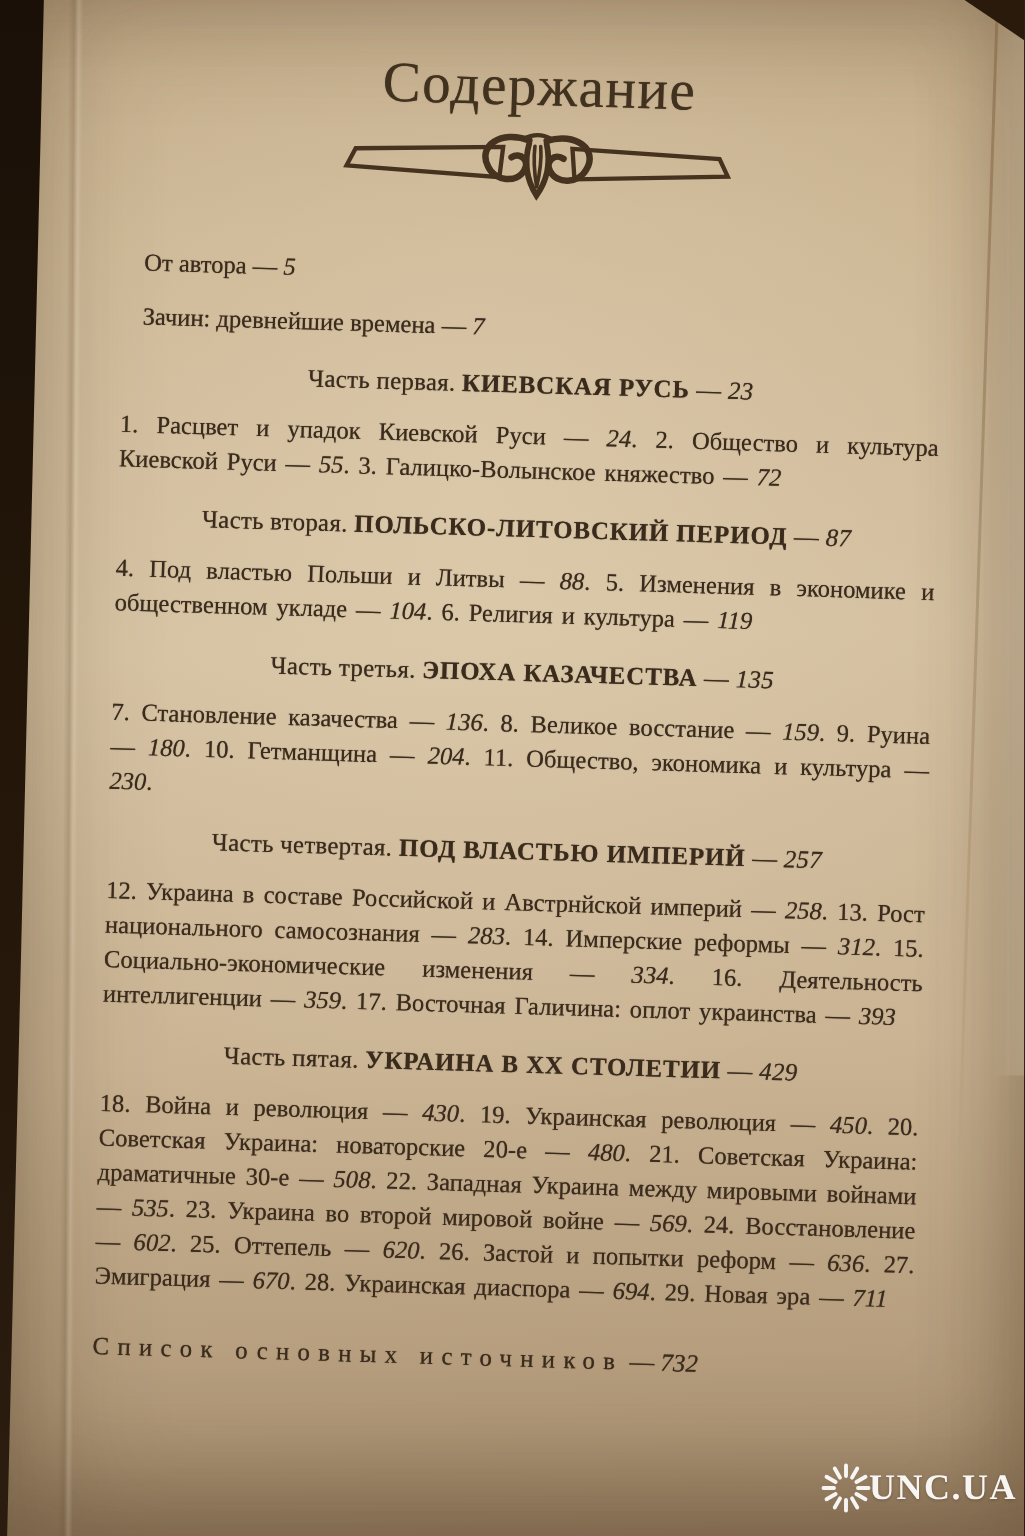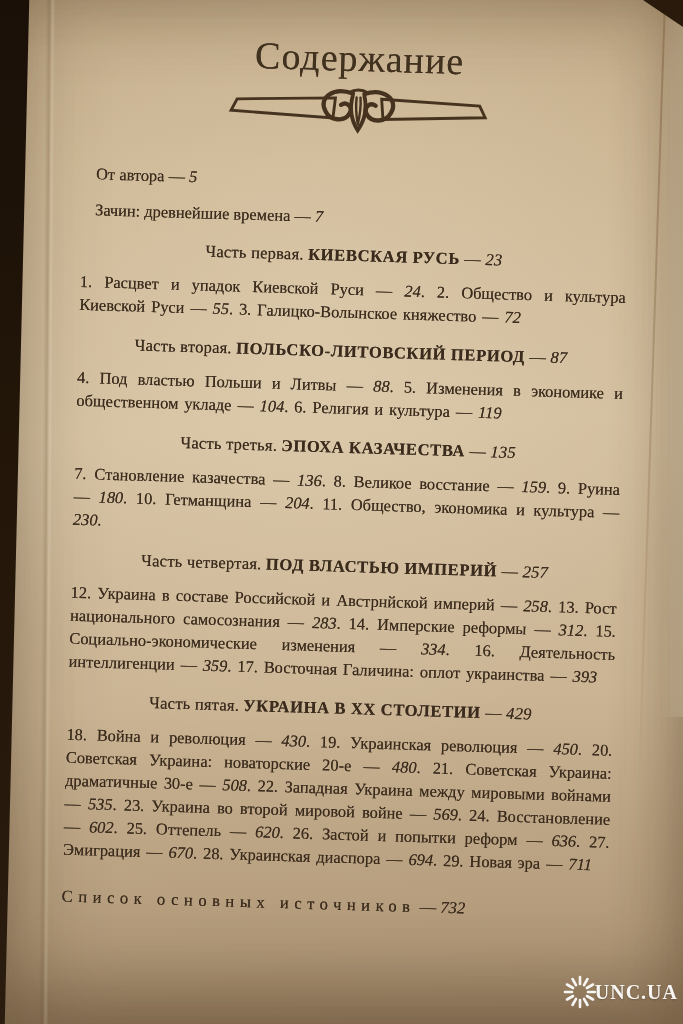--- a/index.html
+++ b/index.html
@@ -38,21 +38,21 @@
   .part-heading{margin:18px 0 12px;text-align:center;font-size:16.6px;font-weight:400;
         white-space:nowrap;letter-spacing:.2px;}
   .entries{margin:0;font-size:16.4px;line-height:23px;text-align:justify;
         text-align-last:left;word-spacing:1.8px;}
   .footer-line{margin:26px 0 0;font-size:16.6px;}
   .it{font-style:italic;}
   .bd{font-weight:700;letter-spacing:.6px;}
   .sp{letter-spacing:5.5px;}
 
   .watermark{position:absolute;right:5px;bottom:12px;display:flex;align-items:center;
-        color:rgba(255,255,255,.94);font-weight:700;font-size:20px;letter-spacing:1px;
+        color:rgba(255,255,255,.94);font-weight:700;font-size:24px;letter-spacing:1px;
         text-shadow:0 1px 2px rgba(60,40,20,.35);}
   .watermark svg{margin-right:-5px;}
 </style>
 </head>
 <body>
 
 <div class="scene">
   <div class="page">
     <div class="crease"></div>
     <div class="edge-light"></div>

